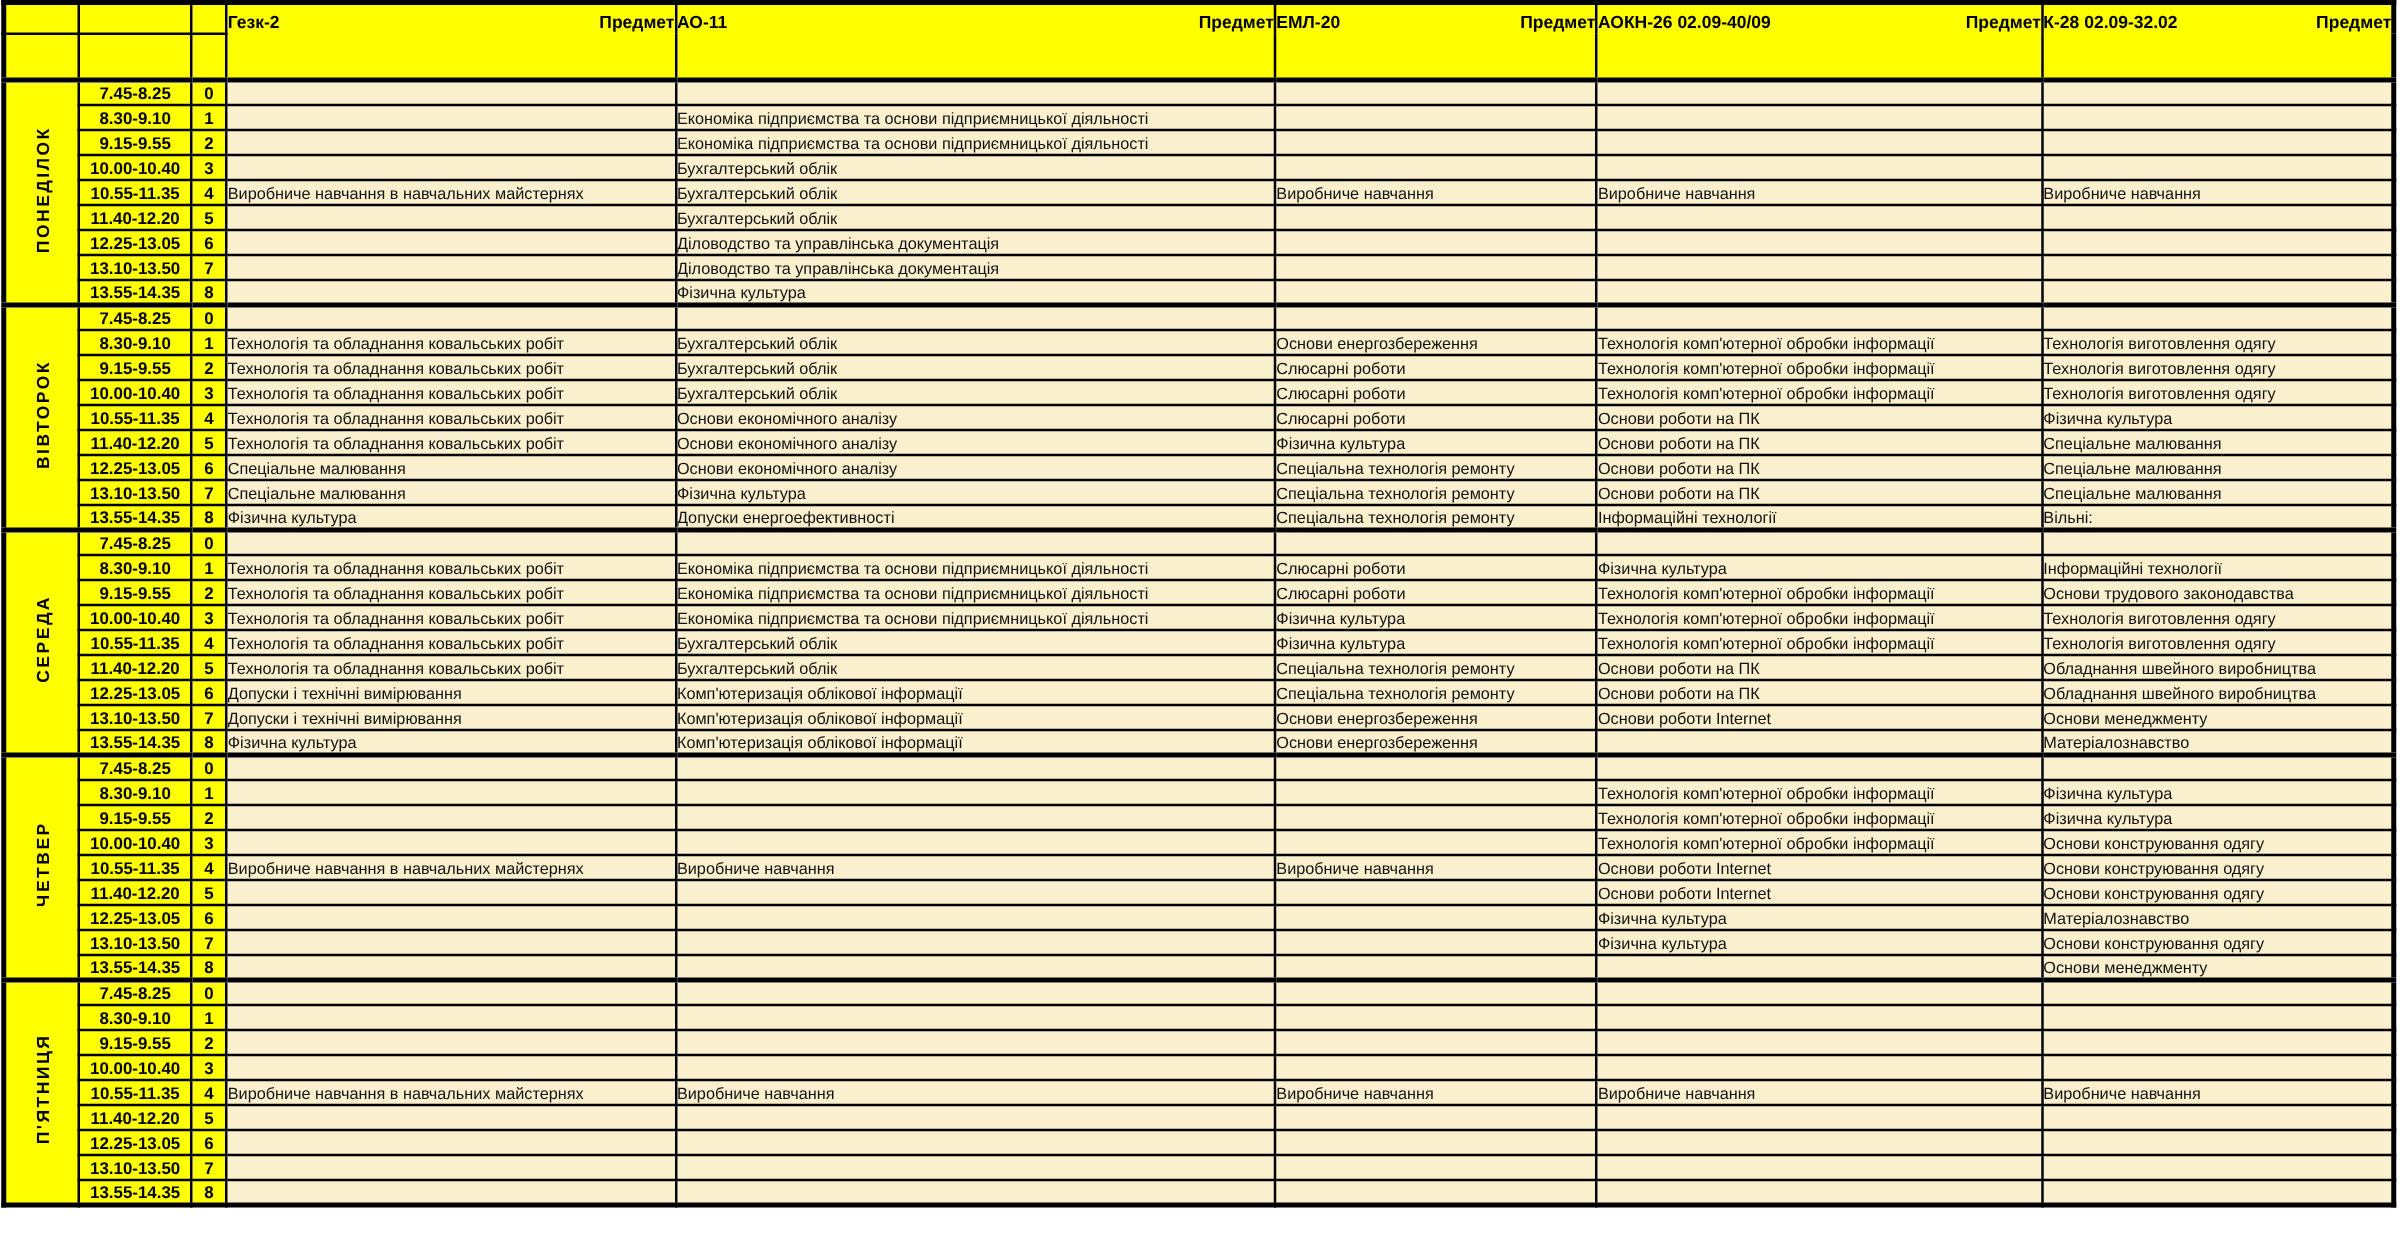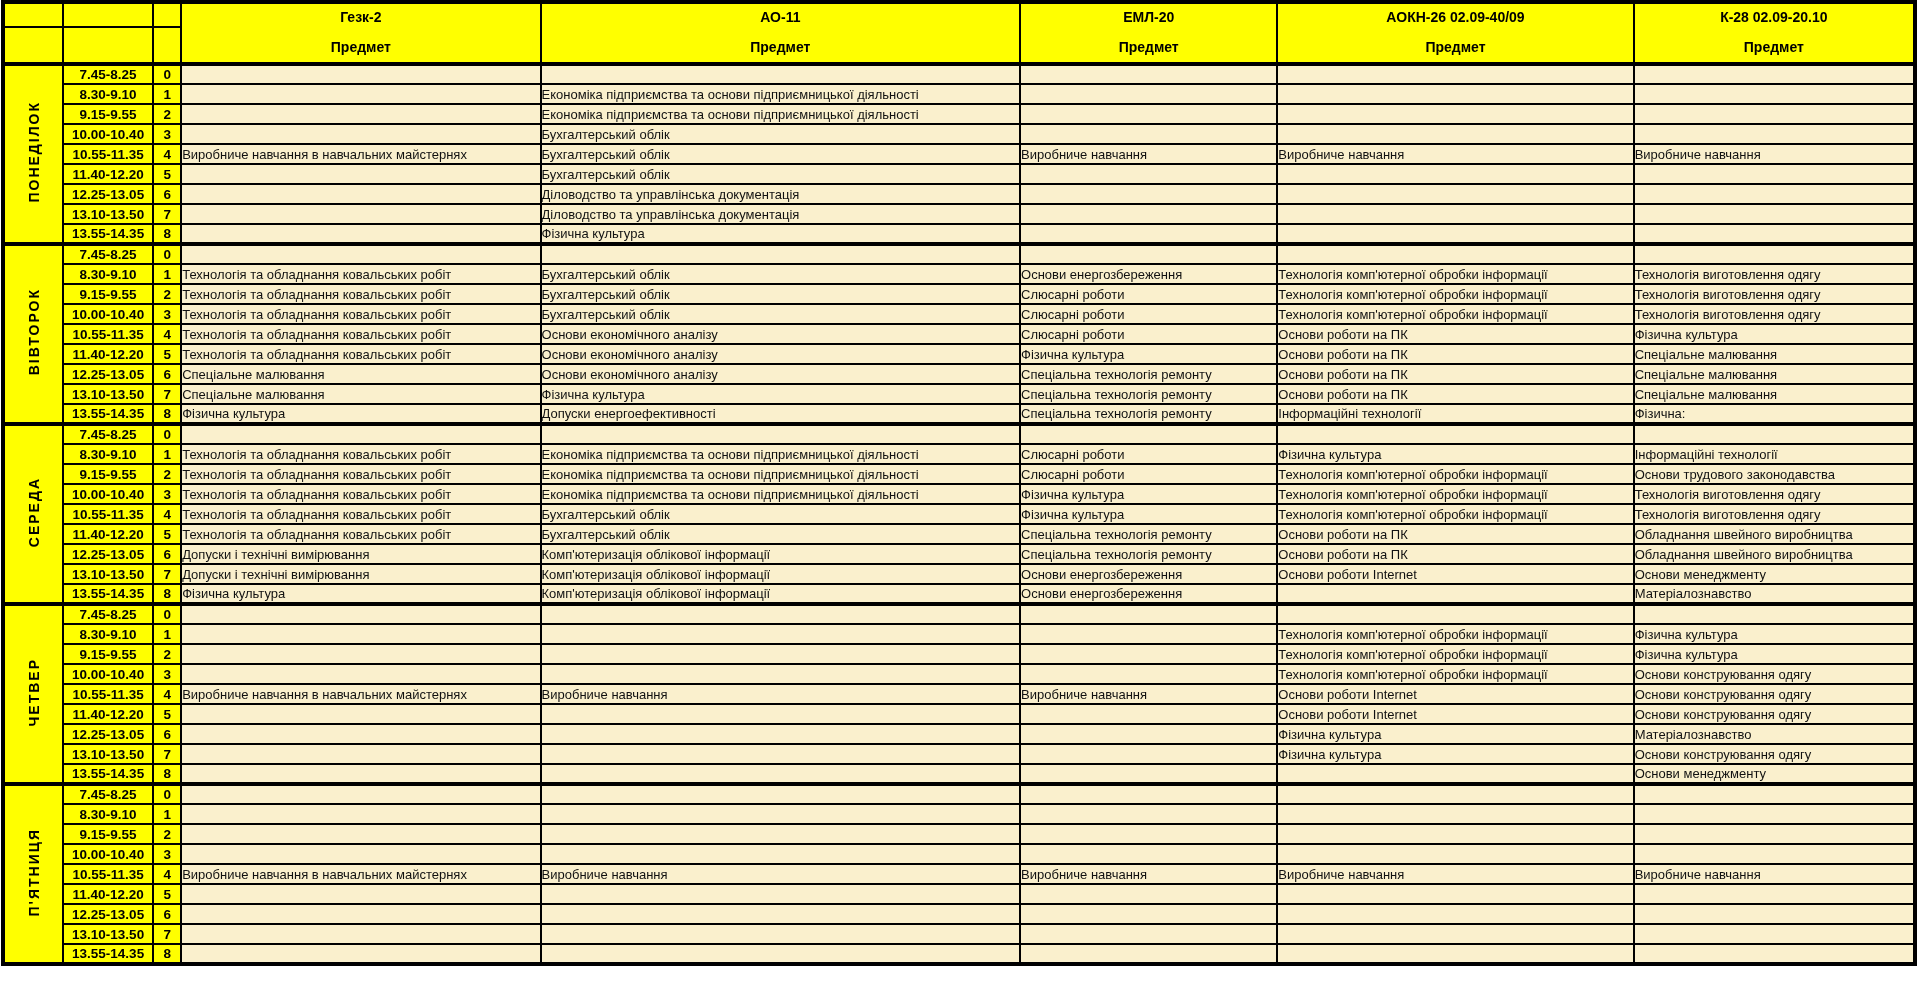--- a/index.html
+++ b/index.html
@@ -10,21 +10,21 @@
     vertical-align:middle;}
   
   .hd{background:#FFFF00;}
   .cell{background:#FAF0CD;font-size:13px;text-align:left;padding:0 3px;font-weight:400;color:#111;}
   .time{background:#FFFF00;font-weight:700;font-size:13.5px;text-align:center;margin-left:29px;}
   .num{background:#FFFF00;font-weight:700;font-size:13.5px;text-align:center;}
   .day{background:#FFFF00;text-align:center;border-right:2px solid #000;}
   .day span{writing-mode:vertical-rl;transform:rotate(180deg);font-weight:700;font-size:14px;
     letter-spacing:2px;display:inline-block;}
   .group-h{font-weight:700;font-size:14px;text-align:center;height:58px;}
-  .group-h .gwrap{display:flex;flex-direction:column;justify-content:space-between;height:46px;padding:5px 0 7px 0;}
+  .group-h .gwrap{display:flex;flex-direction:row;justify-content:space-between;height:46px;padding:5px 0 7px 0;}
   .thick-r{border-right:4px solid #000;}
   .thick-t td,.thick-t th{border-top:4px solid #000;}
   tbody tr{height:20px;}
   thead tr.r1{height:23px;}
   thead tr.r2{height:35px;}
 </style>
 </head>
 <body>
 
 <table class="tt">
@@ -62,21 +62,21 @@
           </div>
         </th>
         <th class="hd group-h thick-r" rowspan="2">
           <div class="gwrap">
             <div>АОКН-26  02.09-40/09</div>
             <div>Предмет</div>
           </div>
         </th>
         <th class="hd group-h thick-r" rowspan="2">
           <div class="gwrap">
-            <div>К-28  02.09-20.10</div>
+            <div>К-28  02.09-32.02</div>
             <div>Предмет</div>
           </div>
         </th>
       </tr>
       <tr class="r2">
         <th class="hd"></th>
         <th class="hd"></th>
         <th class="hd"></th>
       </tr>
     </thead>
@@ -236,21 +236,21 @@
         <td class="cell thick-r">Основи роботи на ПК</td>
         <td class="cell thick-r">Спеціальне малювання</td>
       </tr>
       <tr>
         <td class="time">13.55-14.35</td>
         <td class="num thick-r">8</td>
         <td class="cell thick-r">Фізична культура</td>
         <td class="cell thick-r">Допуски енергоефективності</td>
         <td class="cell thick-r">Спеціальна  технологія ремонту</td>
         <td class="cell thick-r">Інформаційні технології</td>
-        <td class="cell thick-r">Фізична:</td>
+        <td class="cell thick-r">Вільні:</td>
       </tr>
       <tr class="thick-t">
         <td class="day" rowspan="9"><span>СЕРЕДА</span></td>
         <td class="time">7.45-8.25</td>
         <td class="num thick-r">0</td>
         <td class="cell thick-r"></td>
         <td class="cell thick-r"></td>
         <td class="cell thick-r"></td>
         <td class="cell thick-r"></td>
         <td class="cell thick-r"></td>

